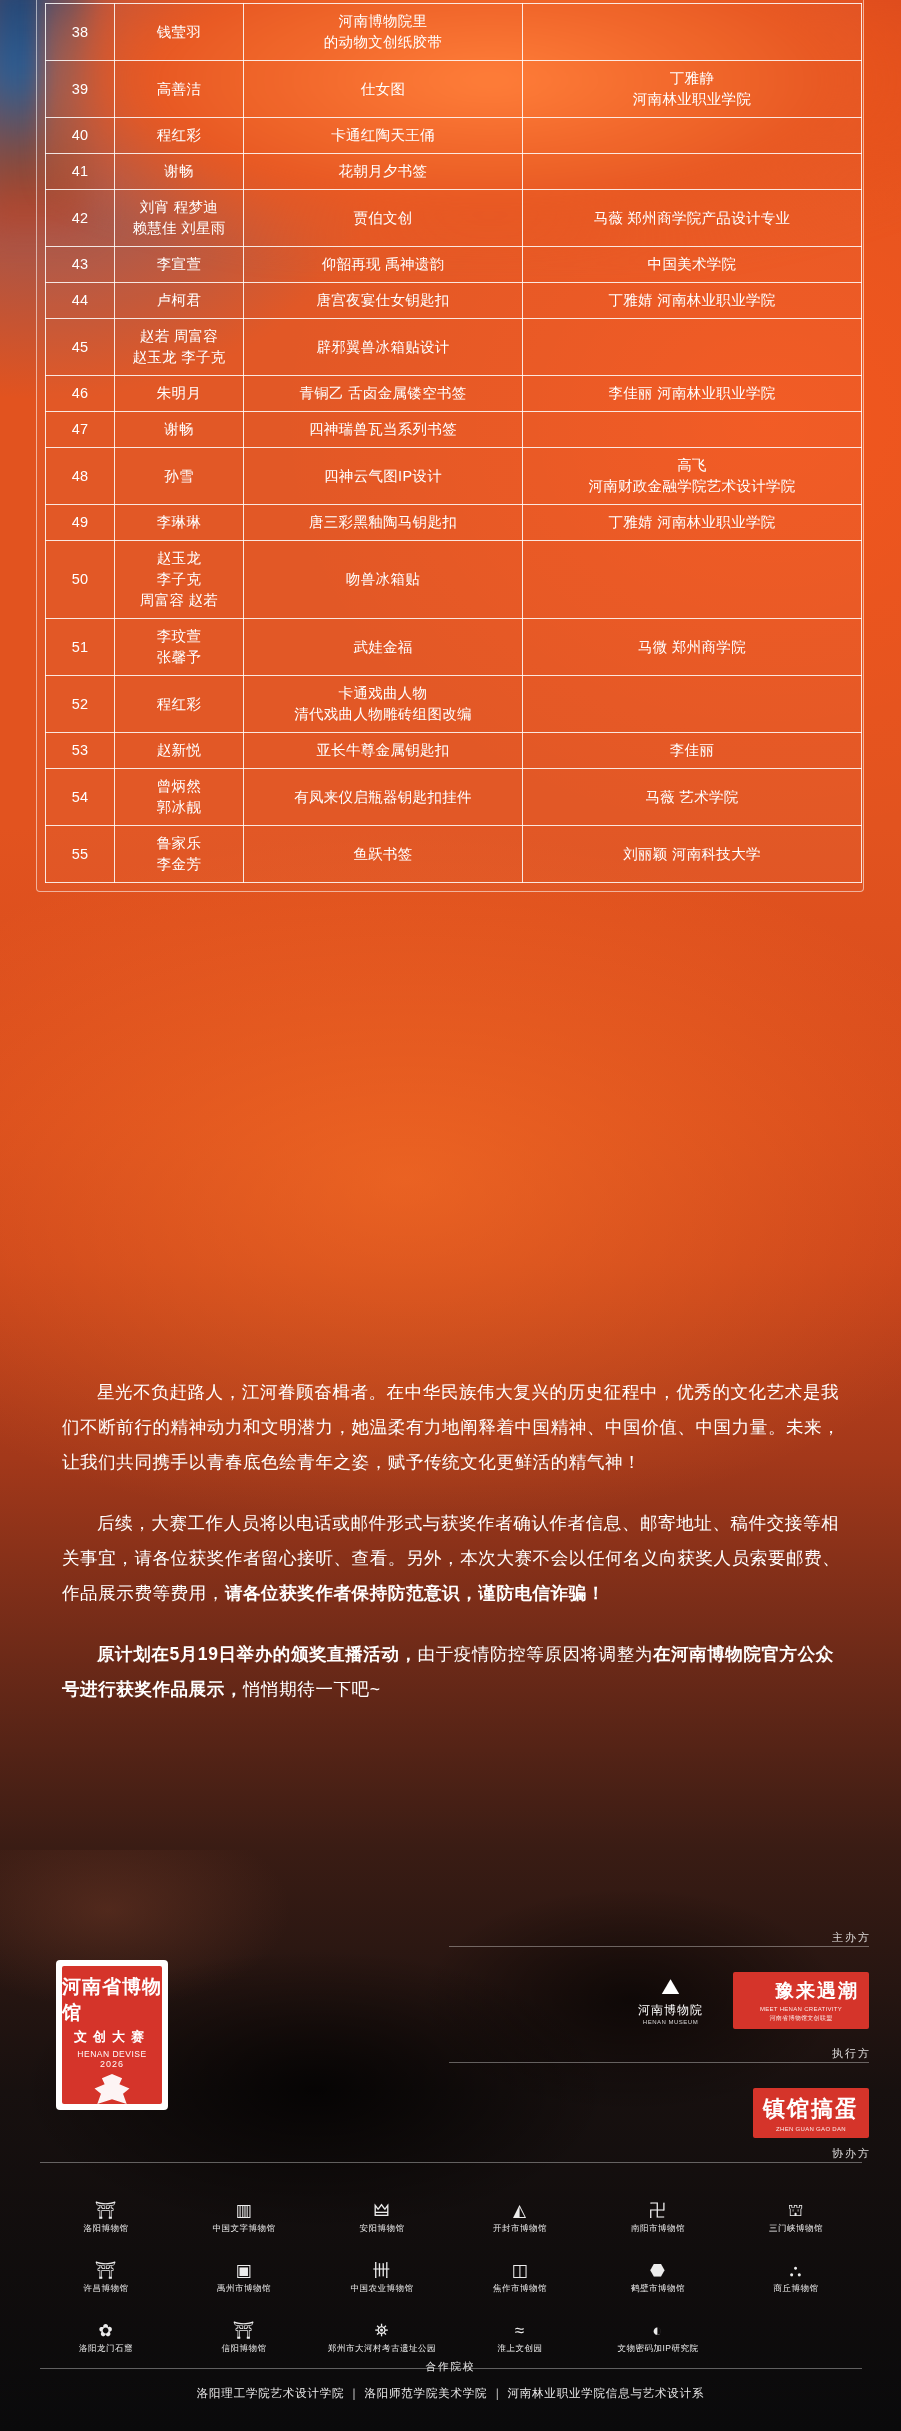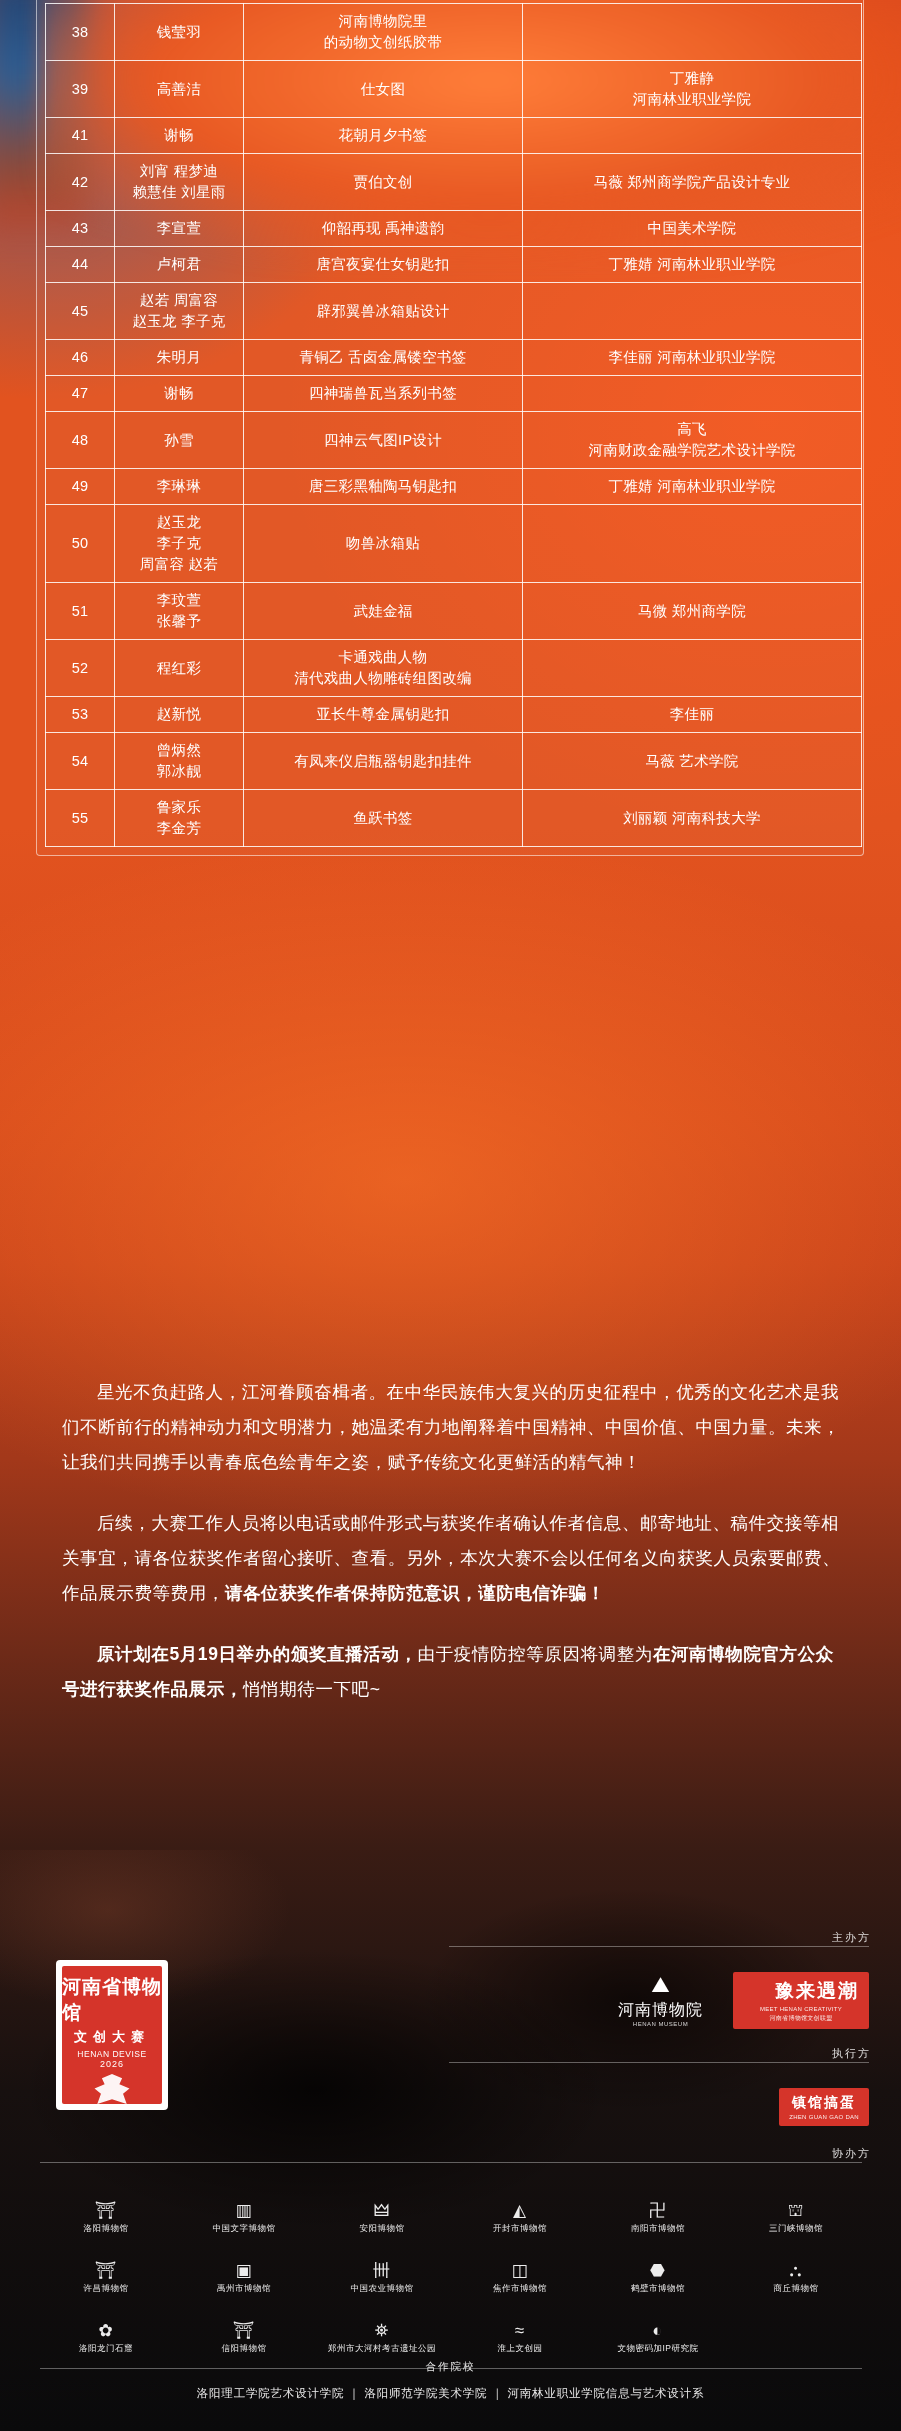--- a/index.html
+++ b/index.html
@@ -163,21 +163,21 @@
   .host-logos {
     position: absolute;
     right: 32px;
     top: 42px;
     display: flex;
     align-items: center;
     gap: 30px;
   }
   .logo-museum { text-align: center; color:#fff; }
   .logo-museum .glyph { font-size: 22px; line-height: 1; }
-  .logo-museum .cn { font-size: 16px; letter-spacing: 1px; margin-top: 4px;}
+  .logo-museum .cn { font-size: 12px; letter-spacing: 1px; margin-top: 4px;}
   .logo-museum .en { font-size: 6px; letter-spacing: .5px; opacity:.8; }
   .logo-henan {
     background: #d5342a;
     color: #fff;
     padding: 6px 10px;
     border-radius: 2px;
     text-align: center;
   }
   .logo-henan .big { font-size: 19px; font-weight: bold; letter-spacing: 2px; margin-left: 32px; }
   .logo-henan .sm { font-size: 6px; letter-spacing: .3px; opacity: .9; margin-top:2px;}
@@ -186,21 +186,21 @@
   .exec-logo {
     position: absolute;
     right: 32px;
     top: 158px;
     background: #d5342a;
     color: #fff;
     padding: 6px 10px;
     border-radius: 2px;
     text-align: center;
   }
-  .exec-logo .big { font-size: 14px; font-weight: bold; letter-spacing: 2px;}
+  .exec-logo .big { font-size: 22px; font-weight: bold; letter-spacing: 2px;}
   .exec-logo .sm { font-size: 6px; letter-spacing: .3px; opacity:.9; margin-top:2px;}
 
   .assist { top: 232px; }
   .partner-grid {
     position: absolute;
     left: 40px; top: 262px;
     width: 822px;
     display: grid;
     grid-template-columns: repeat(6, 1fr);
     grid-auto-rows: 52px;
@@ -263,20 +263,26 @@
               <td class="c-no">38</td>
               <td class="c-author">钱莹羽</td>
               <td class="c-work multi">河南博物院里<br>的动物文创纸胶带</td>
               <td class="c-tutor"></td>
             </tr>
             <tr>
               <td class="c-no">39</td>
               <td class="c-author">高善洁</td>
               <td class="c-work">仕女图</td>
               <td class="c-tutor multi">丁雅静<br>河南林业职业学院</td>
+            </tr>
+            <tr>
+              <td class="c-no">40</td>
+              <td class="c-author">程红彩</td>
+              <td class="c-work">卡通红陶天王俑</td>
+              <td class="c-tutor"></td>
             </tr>
             <tr>
               <td class="c-no">41</td>
               <td class="c-author">谢畅</td>
               <td class="c-work">花朝月夕书签</td>
               <td class="c-tutor"></td>
             </tr>
             <tr>
               <td class="c-no">42</td>
               <td class="c-author multi">刘宵  程梦迪<br>赖慧佳  刘星雨</td>

